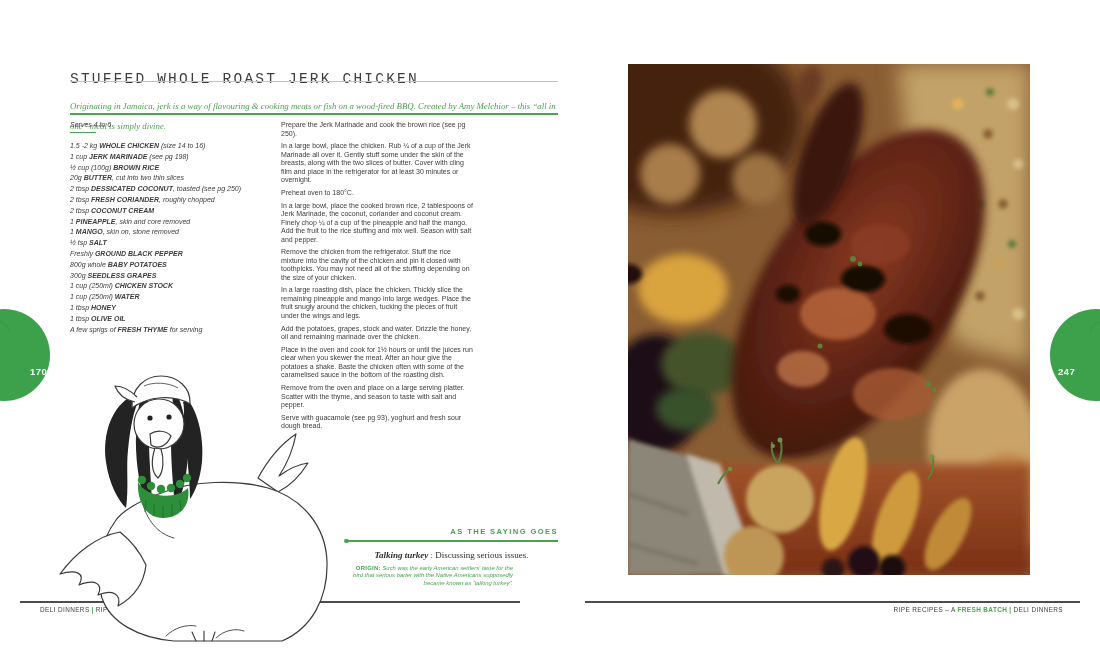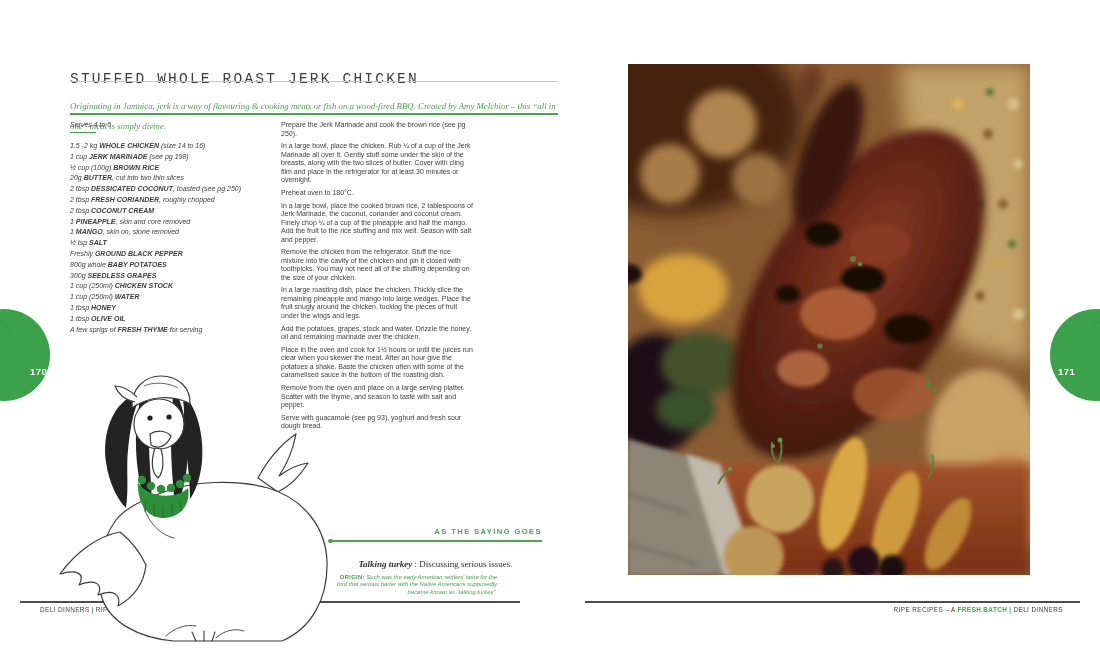--- a/index.html
+++ b/index.html
@@ -37,32 +37,32 @@
     white-space:nowrap;
   }
   .ing-list .iname{font-weight:bold;}
 
   .method-col{left:281px;top:121px;width:193px;}
   .method-col p{
     margin:0 0 4.2px 0;font-size:7px;line-height:8.5px;color:#3c3c3c;
   }
 
   
-  .saying{left:329px;top:527px;width:213px;}
+  .saying{left:345px;top:527px;width:213px;}
   .saying-header{
     text-align:right;color:#49a351;font-weight:bold;
     font-size:7.6px;letter-spacing:1.4px;
   }
   .saying-line{position:relative;height:1.5px;background:#49a351;margin-top:4px;}
   .saying-line .dot{
     position:absolute;left:-1px;top:-1.5px;width:4.5px;height:4.5px;border-radius:50%;
     background:#49a351;
   }
   .saying-phrase{
-    margin-top:17px;text-align:center;
+    margin-top:8px;text-align:center;
     font-family:"Liberation Serif", serif;font-size:9px;color:#2e2e2e;
   }
   .saying-phrase .phrase{font-weight:bold;font-style:italic;}
   .origin{
     margin-top:5px;width:168px;text-align:right;
     font-size:5.9px;line-height:7.6px;font-style:italic;color:#49a351;
   }
   .origin .origin-label{font-weight:bold;font-style:normal;font-size:5.9px;letter-spacing:0.3px;}
 
   
@@ -354,15 +354,15 @@
 <div class="abs tab tab-right">
   <svg width="92" height="92" viewBox="0 0 92 92">
     <g stroke="#2e8a3c" fill="none" stroke-width="1" opacity="0.45">
       <circle cx="74" cy="20" r="9"></circle>
         <path d="M82,48 q-8,-10 -18,-4 q6,10 18,4"></path>
       <circle cx="70" cy="74" r="7"></circle>
         <path d="M52,12 q-10,2 -12,12"></path>
       <path d="M86,62 q-6,8 -2,16"></path>
     </g>
   </svg>
-  <span class="tab-num">171</span>
+  <span class="tab-num">247</span>
 
 </div>
 
 </body></html>

